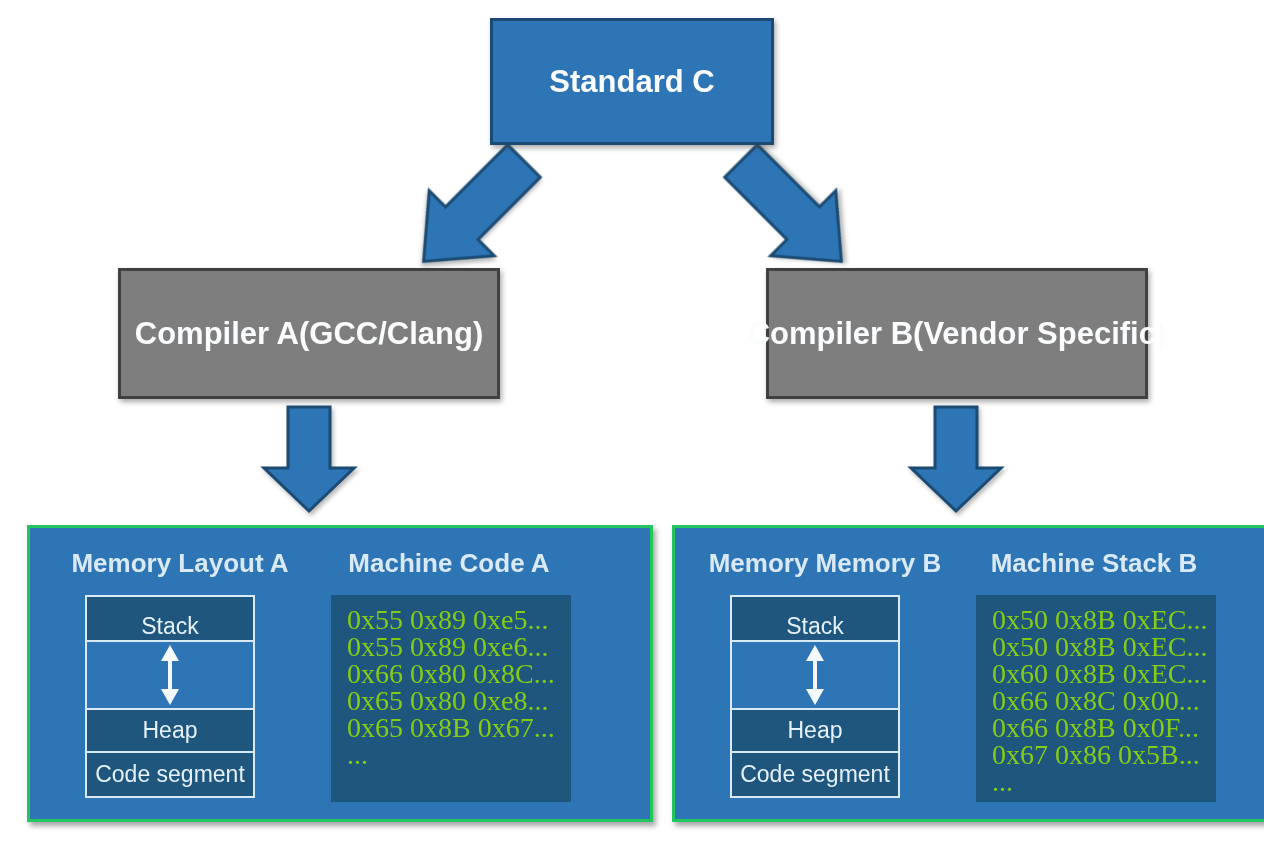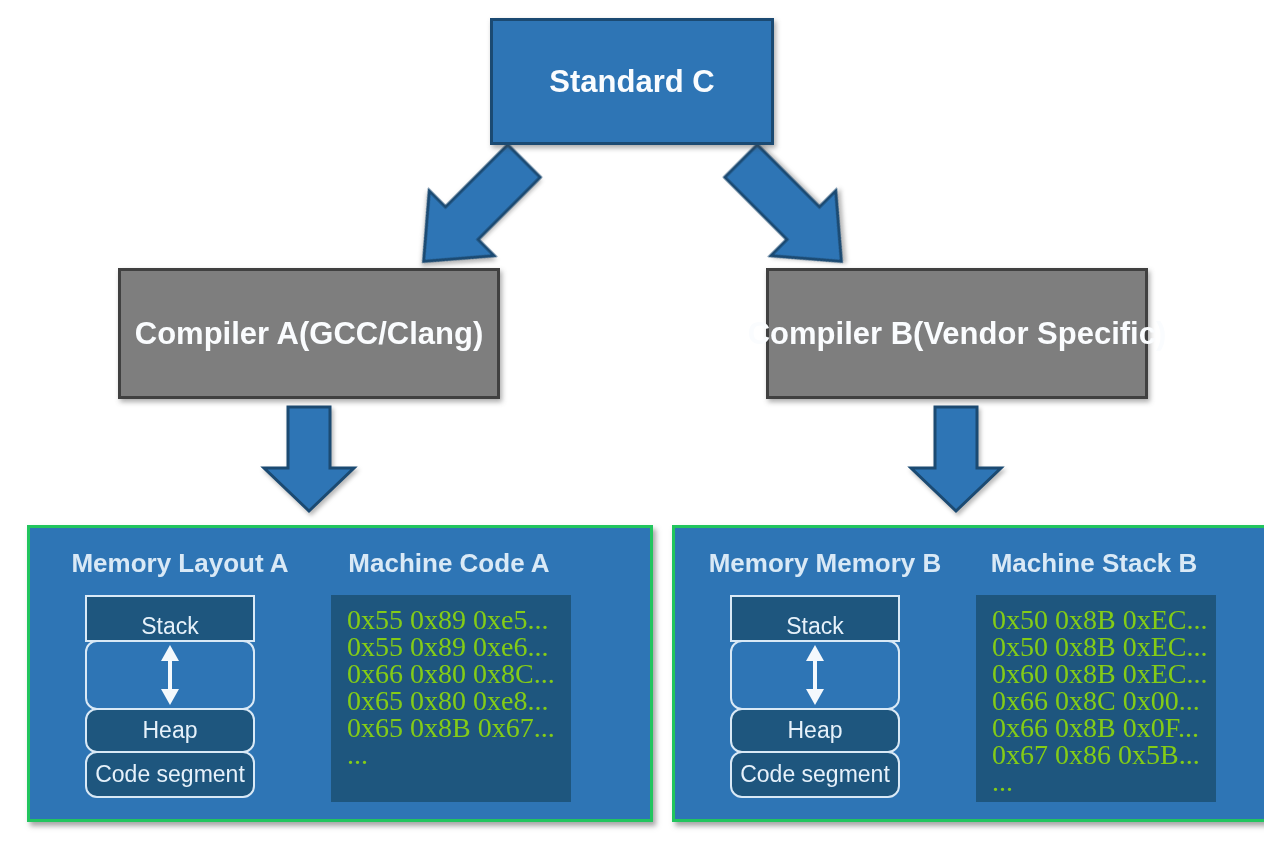--- a/index.html
+++ b/index.html
@@ -92,21 +92,21 @@
     left: 55px; top: 67px;
     width: 170px;
   }
   .mem-cell {
     box-sizing: border-box;
     border: 2px solid #D9E9F6;
     display: flex;
     align-items: center;
     justify-content: center;
   }
-  .mem-cell + .mem-cell { margin-top: -2px; border-radius: 12px; }
+  .mem-cell + .mem-cell { margin-top: -2px; }
   .mem-cell.dark { background: #1E567E; }
   .mem-cell.gap  { background: transparent; }
   .cell-stack { height: 47px; align-items: flex-end; }
   .cell-gap   { height: 70px; }
   .cell-heap  { height: 45px; }
   .cell-code  { height: 47px; }
   .mem-label {
     font-size: 23px;
     color: #E6F1FA;
     white-space: nowrap;

